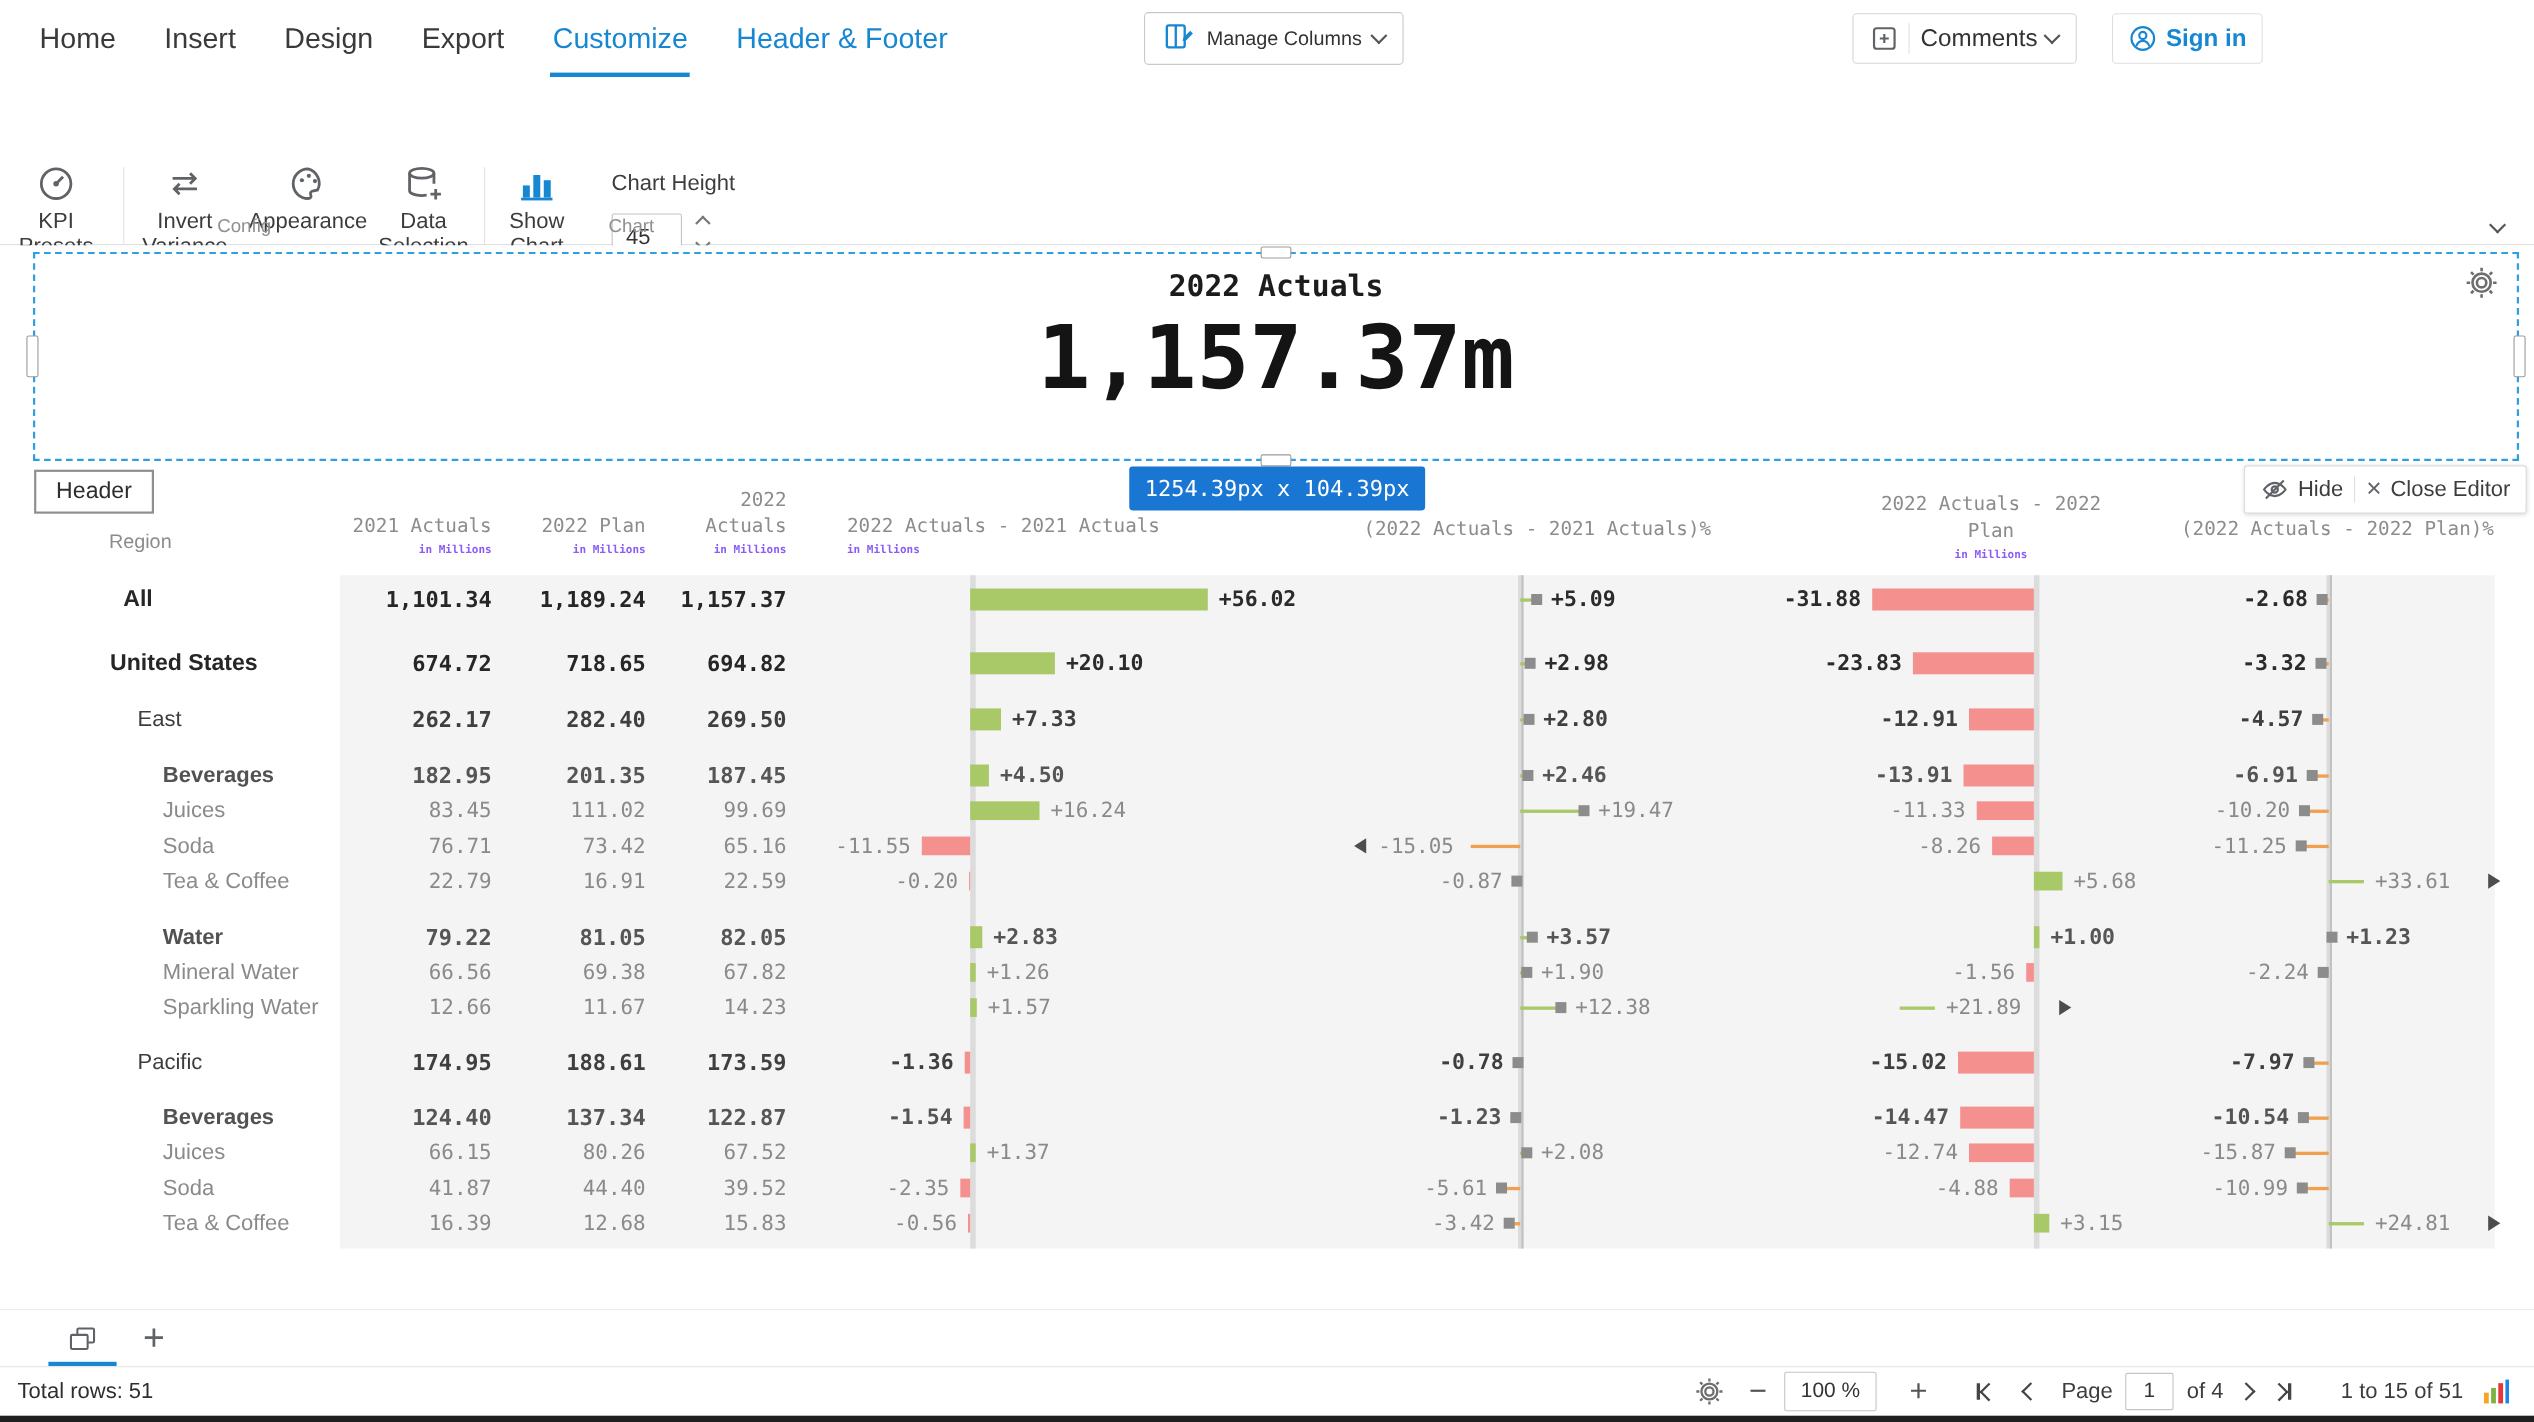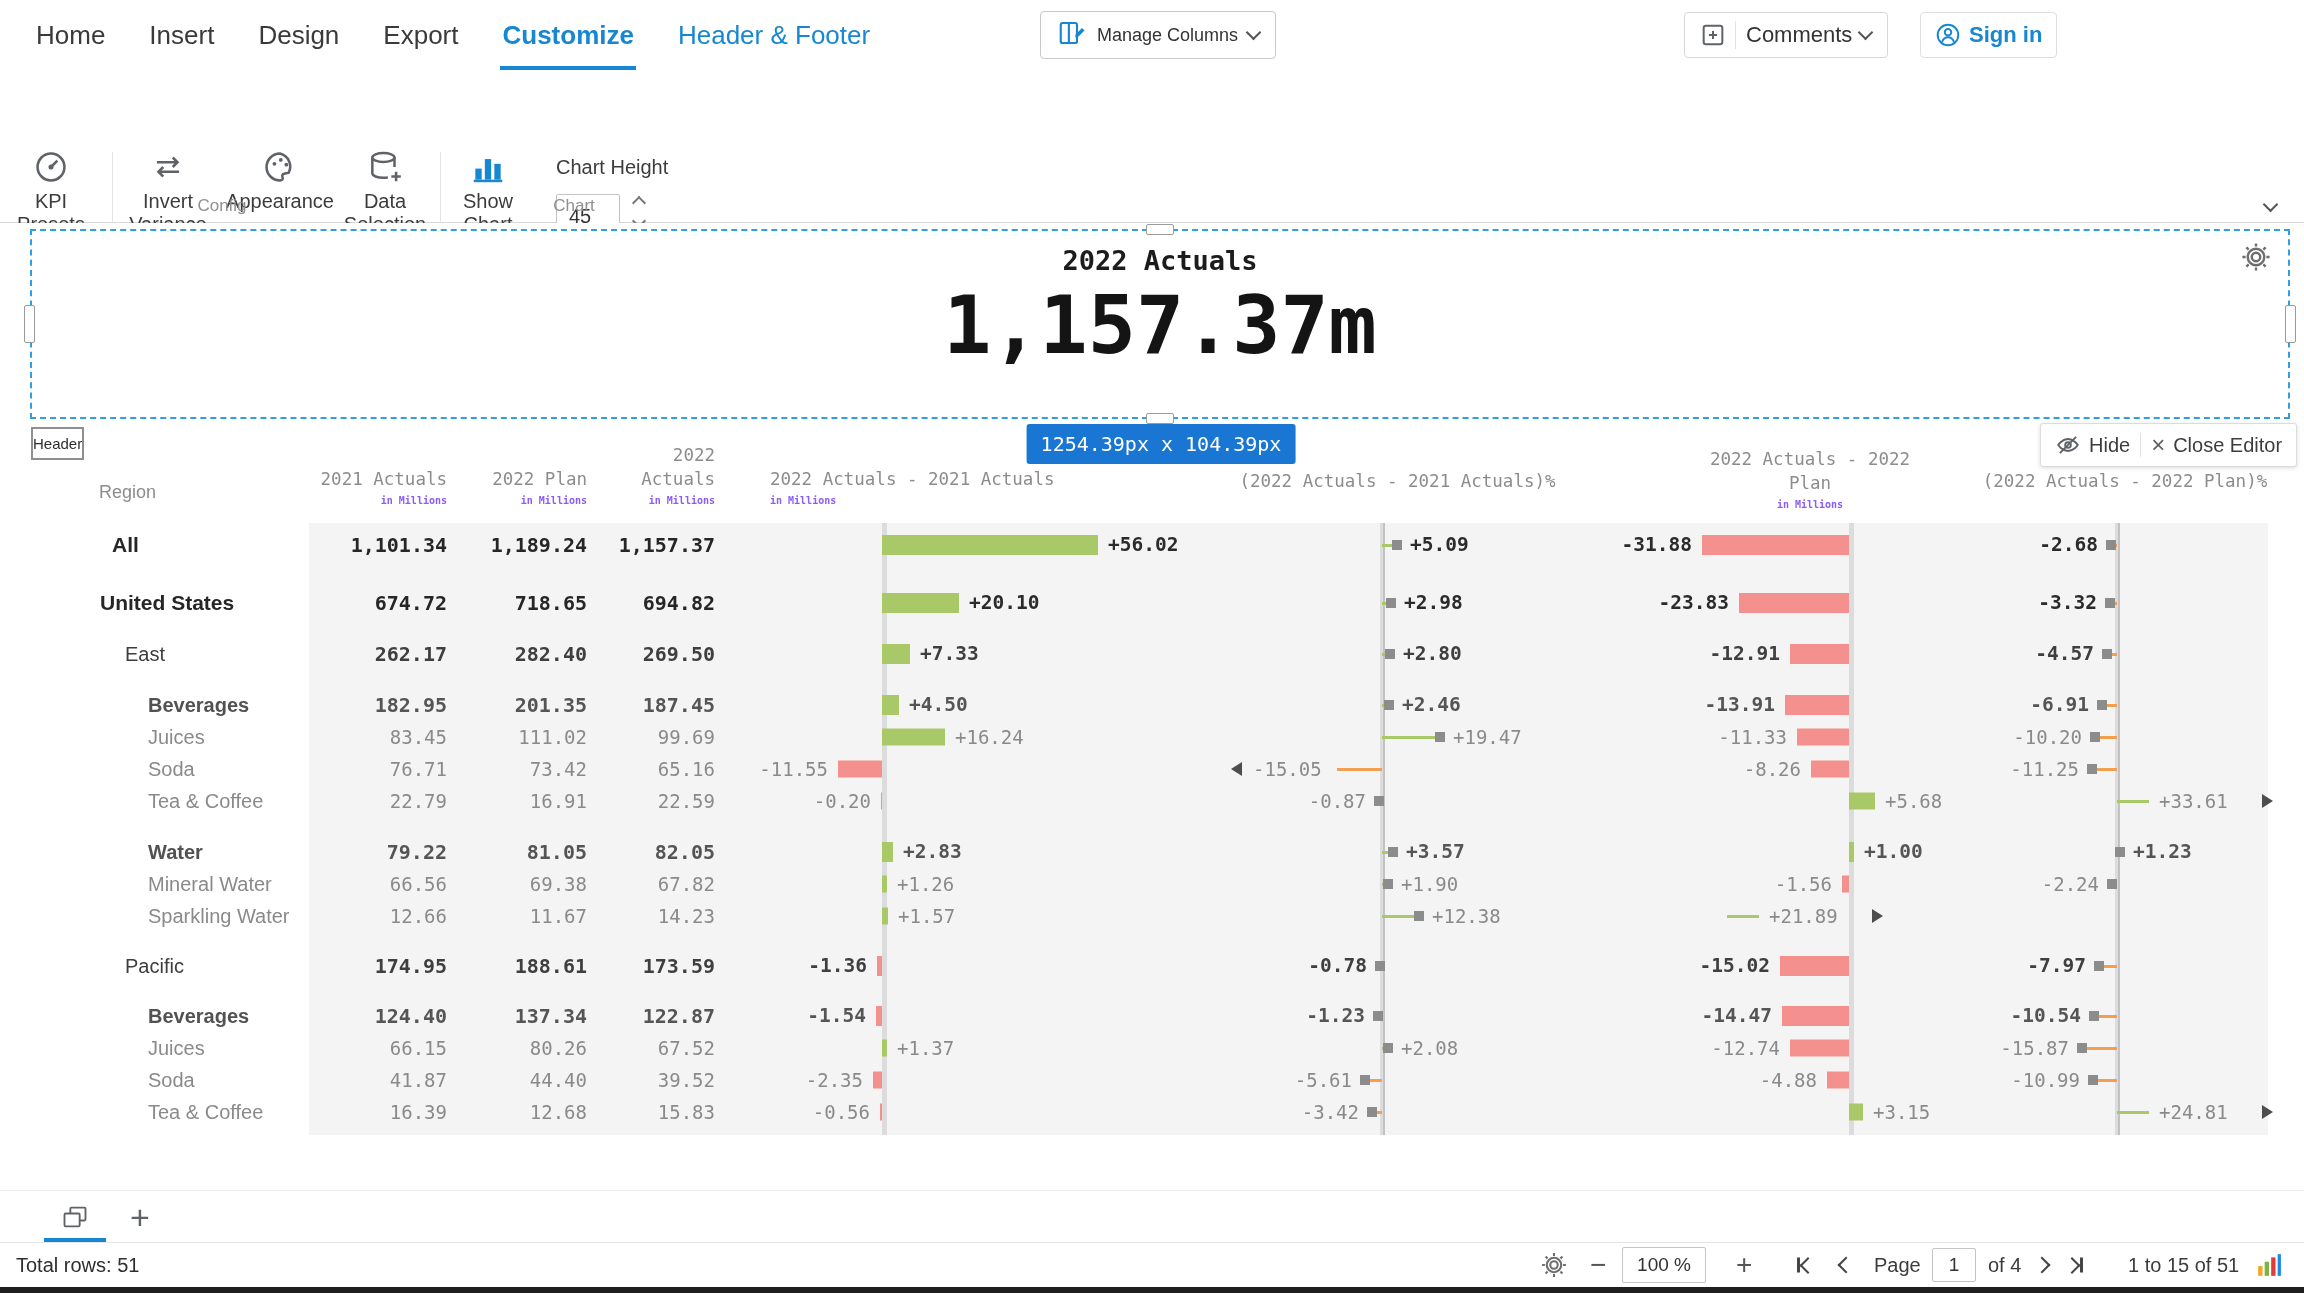--- a/index.html
+++ b/index.html
@@ -3,21 +3,21 @@
 <meta charset="utf-8">
 <style>
   html,body{margin:0;padding:0;background:#fff;}
   .app{position:relative;width:2304px;height:1293px;overflow:hidden;background:#fff;
        font-family:"Liberation Sans",sans-serif;color:#333;}
 
   
   .tabbar{position:absolute;left:0;top:0;width:100%;height:70px;background:#fff;display:flex;
           align-items:stretch;padding-left:36px;box-sizing:border-box;gap:44px;}
   .tab{display:flex;align-items:center;font-size:26px;color:#3a3a3a;position:relative;cursor:pointer;white-space:nowrap;}
-  .tab.active{color:var(--accent,#1787d2);font-weight:bold;}
+  .tab.active{color:var(--accent,#1787d2);font-weight:normal;}
   .tab.active::after{content:'';position:absolute;left:-2px;right:-2px;bottom:0;height:4px;background:var(--accent,#1787d2);}
   .tab.contextual{color:var(--accent,#1787d2);}
   .btn-frame{position:absolute;display:flex;align-items:center;background:#fff;border:1px solid #c9c9c9;border-radius:4px;box-sizing:border-box;}
   .mc-btn{left:1040px;top:11px;height:48px;padding:0 16px;gap:10px;font-size:18px;color:#333;}
   .cm-group{left:1684px;top:12px;height:46px;padding:0 6px;border-color:#d6d6d6;}
   .cm-icbtn{display:flex;align-items:center;padding:0 8px;height:100%;}
   .cm-divider{width:1px;height:28px;background:#e2e2e2;}
   .cm-btn{display:flex;align-items:center;gap:8px;padding:0 10px;font-size:22px;color:#333;height:100%;}
   .signin-btn{left:1920px;top:12px;height:46px;padding:0 14px;gap:8px;border-color:#dedede;}
   .signin-label{color:var(--accent,#1787d2);font-size:22px;font-weight:bold;}
@@ -47,22 +47,22 @@
   .w-value{margin-top:0;font-family:"DejaVu Sans Mono",monospace;font-weight:bold;font-size:80px;line-height:100px;color:#141414;}
   .w-gear{position:absolute;right:16px;top:10px;}
   .handle{position:absolute;background:#fff;border:1.5px solid #9b9b9b;border-radius:2px;box-sizing:border-box;}
   .h-top{left:50%;top:-7px;transform:translateX(-50%);width:28px;height:11px;}
   .h-bottom{left:50%;bottom:-7px;transform:translateX(-50%);width:28px;height:11px;}
   .h-left{left:-8px;top:50%;transform:translateY(-50%);width:11px;height:38px;}
   .h-right{right:-8px;top:50%;transform:translateY(-50%);width:11px;height:38px;}
 
   .size-tooltip{position:absolute;left:1161px;top:201px;transform:translateX(-50%);background:var(--tooltip-bg,#1976d2);
                 color:#fff;font-family:"DejaVu Sans Mono",monospace;font-size:20px;padding:8px 14px;border-radius:3px;z-index:9;white-space:nowrap;}
-  .header-tag{position:absolute;left:31px;top:204px;background:#fff;border:2px solid #8f8f8f;padding:6px 0;
-              font-size:15px;color:#2e2e2e;z-index:9;}
+  .header-tag{position:absolute;left:31px;top:204px;background:#fff;border:2px solid #8f8f8f;padding:6px 18px;
+              font-size:21px;color:#2e2e2e;z-index:9;}
   .editor-toolbar{position:absolute;left:2040px;top:200px;height:44px;background:#fff;border:1px solid #dcdcdc;border-radius:3px;
                   box-shadow:0 1px 4px rgba(0,0,0,.15);display:flex;align-items:center;padding:0 14px;gap:10px;z-index:9;box-sizing:border-box;}
   .et-btn{display:flex;align-items:center;gap:8px;font-size:20px;color:#3d3d3d;cursor:pointer;white-space:nowrap;}
   .et-x{font-size:24px;color:#5f6368;line-height:20px;}
   .et-div{width:1px;height:24px;background:#e0e0e0;}
 
   
   .thead{position:absolute;left:30px;top:218px;height:78px;display:flex;}
   .hc{display:flex;flex-direction:column;justify-content:flex-end;box-sizing:border-box;height:100%;}
   .ht{font-family:"DejaVu Sans Mono",monospace;font-size:17.5px;line-height:24px;color:#8c8c8c;white-space:normal;}

